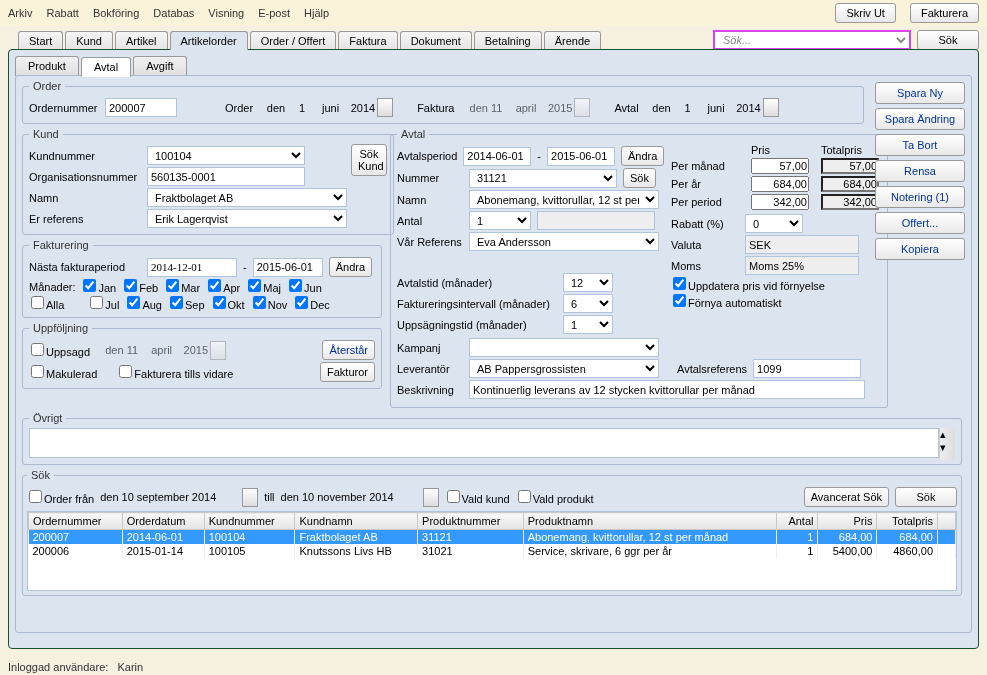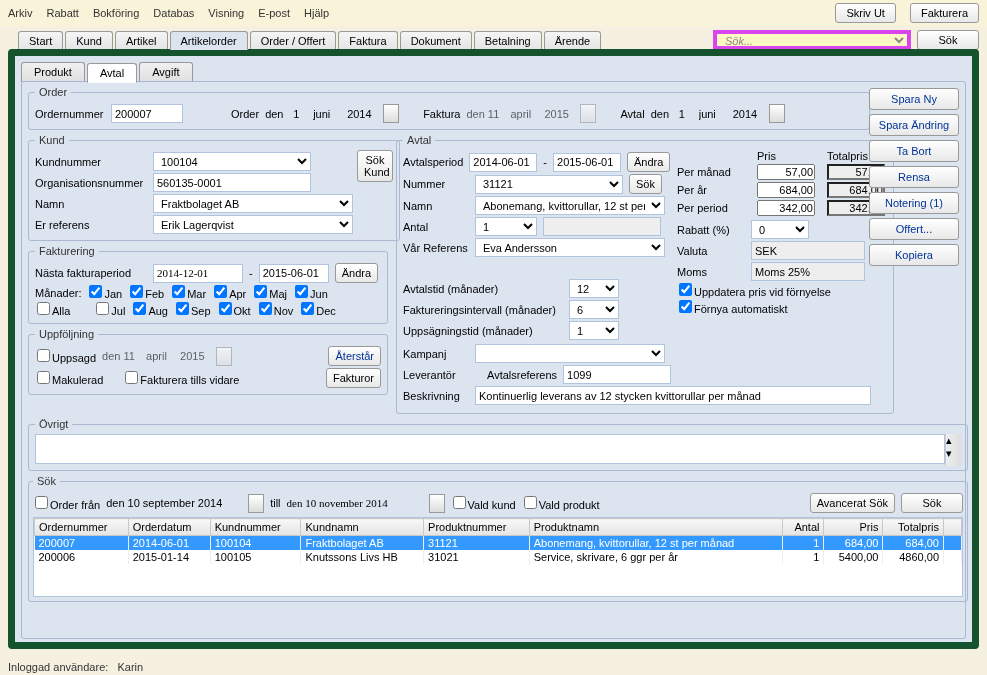--- a/index.html
+++ b/index.html
@@ -2,44 +2,44 @@
 <html><head>
 <meta charset="utf-8">
 <style>
 * { box-sizing: border-box; margin: 0; padding: 0; font-family: 'Segoe UI', Tahoma, Arial, sans-serif; font-size: 11px; }
 body { background: #f5f0e0; width: 987px; height: 675px; overflow: hidden; }
 .menubar { background: #f9f3d9; display: flex; align-items: center; padding: 3px 8px; gap: 14px; height: 26px; }
 .menubar span { cursor: pointer; color: #333; }
 .menubar .spacer { flex: 1; }
 .menubar button { background: linear-gradient(#fff,#e8e8e8); border: 1px solid #999; border-radius: 3px; height: 20px; padding: 0 10px; cursor: pointer; }
 .topsearch { display: flex; gap: 6px; align-items: center; padding: 4px 8px; justify-content: flex-end; height: 28px; }
-.topsearch select { background: #fef9c3; border: 4px solid #d946ef; height: 20px; width: 198px; font-style: italic; color: #888; padding: 0 4px; }
+.topsearch select { background: #ffffff; border: 2px solid #d946ef; height: 20px; width: 198px; font-style: italic; color: #888; padding: 0 4px; }
 .topsearch button { background: linear-gradient(#fff,#e8e8e8); border: 1px solid #999; border-radius: 3px; height: 20px; width: 62px; cursor: pointer; }
 .maintabs { display: flex; gap: 2px; margin-left: 18px; margin-top: -24px; }
 .maintab { background: linear-gradient(#f5f5f5,#e4e4e4); border: 1px solid #999; border-bottom: none; border-radius: 3px 3px 0 0; padding: 3px 10px; cursor: pointer; position: relative; top: 1px; }
 .maintab.active { background: #dce4f0; z-index: 2; }
-.panel { background: #dce4f0; border: 7px solid #14532d; margin: 0 8px 4px 8px; border-radius: 4px; padding: 6px; position: relative; height: 600px; }
+.panel { background: #dce4f0; border: 1px solid #14532d; margin: 0 8px 4px 8px; border-radius: 4px; padding: 6px; position: relative; height: 600px; }
 .subtabs { display: flex; gap: 2px; margin-bottom: -1px; }
 .subtab { background: linear-gradient(#f0f0f0,#e0e0e0); border: 1px solid #999; border-bottom: none; border-radius: 3px 3px 0 0; padding: 3px 12px; cursor: pointer; }
 .subtab.active { background: #fff; z-index: 3; position: relative; top: 1px; border-bottom: 1px solid #fff;}
 .innerpanel { border: 1px solid #aab8d0; border-radius: 3px; background: #dce4f0; padding: 4px 6px 6px 6px; height: 558px; position: relative; }
 fieldset { border: 1px solid #aab8d0; border-radius: 3px; padding: 4px 6px; margin-bottom: 4px; }
 legend { padding: 0 4px; color: #333; }
 .row { display: flex; align-items: center; gap: 6px; margin: 2px 0; }
 .lbl { display: inline-block; width: 112px; }
 input[type="text"], select { background: #fff; border: 1px solid #b0c4de; height: 19px; padding: 0 3px; }
 .btn { background: linear-gradient(#fff,#e8e8e8); border: 1px solid #999; border-radius: 3px; padding: 2px 6px; cursor: pointer; height: 20px; }
 .sidebtns { position: absolute; right: 6px; top: 6px; width: 90px; display: flex; flex-direction: column; gap: 4px; }
 .sidebtns button { background: linear-gradient(#fff,#e8e8e8); border: 1px solid #999; border-radius: 3px; height: 22px; width: 90px; cursor: pointer; color: #003399; }
 .cols { display: flex; gap: 8px; }
 .leftcol { width: 360px; }
 .midcol { width: 480px; }
 .chk { margin: 0 2px; }
 .datebox { display: inline-flex; align-items: center; gap: 2px; }
-.datebox input { border: 1px solid #b0c4de; height: 19px; text-align: left; }
+.datebox input { border: 1px solid #b0c4de; height: 19px; text-align: right; }
 .caldrop { width: 16px; height: 19px; background: linear-gradient(#fff,#ddd); border: 1px solid #999; display: inline-block; cursor: pointer; }
 .seksokfieldset { border: 1px solid #aab8d0; border-radius: 3px; padding: 4px; }
 .seksokfieldset .gridwrap { border: 1px solid #b0c4de; margin-top: 4px; background: #fff; height: 80px; overflow: auto; }
 table.grid { width: 100%; border-collapse: collapse; }
 table.grid th { background: linear-gradient(#f8f8f8,#e4e4e4); border: 1px solid #c8c8c8; padding: 2px 4px; text-align: left; font-weight: normal; }
 table.grid td { padding: 1px 4px; border-right: 1px solid #eee; }
 table.grid tr.selected td { background: #3399ff; color: #fff; }
 .ralign { text-align: right !important; }
 .status { position: absolute; bottom: 2px; left: 8px; color: #333; }
 .scrollv { width: 16px; background: linear-gradient(90deg,#eee,#ddd); border-left: 1px solid #ccc; }
@@ -295,20 +295,21 @@
                   </div>
             </div>
           </div>
 
           <div class="row">
                 <span style="width:66px">Kampanj</span>
             <select style="width:190px"><option></option></select>
               </div>
           <div class="row">
                 <span style="width:66px">Leverantör</span>
+            <select style="width:190px"><option>AB Pappersgrossisten</option></select>
             <span style="width:6px"></span>
             <span>Avtalsreferens</span>
             <input type="text" style="width: 108px;" value="1099">
               </div>
           <div class="row">
                 <span style="width:66px">Beskrivning</span>
             <input type="text" style="width: 396px;" value="Kontinuerlig leverans av 12 stycken kvittorullar per månad">
               </div>
         </fieldset>
       </div>
@@ -326,21 +327,21 @@
     <fieldset class="seksokfieldset" style="width:940px">
       <legend>Sök</legend>
       <div class="row">
         <label><input type="checkbox" class="chk" style=""><span>Order från</span></label>
         <span class="datebox">
           <input style="width: 140px; border: none; background: transparent; text-align: left;" value="den 10 september 2014">
           <span class="caldrop"></span>
         </span>
         <span>till</span>
         <span class="datebox">
-          <input style="width: 140px; border: none; background: transparent; text-align: left; font-family: Liberation Serif, serif;" value="den 10 november 2014">
+          <input style="width: 140px; border: none; background: transparent; text-align: left;" value="den 10 november 2014">
           <span class="caldrop"></span>
         </span>
         <label><input type="checkbox" class="chk" style=""><span>Vald kund</span></label>
         <label><input type="checkbox" class="chk" style=""><span>Vald produkt</span></label>
         <span style="flex:1"></span>
         <button class="btn">Avancerat Sök</button>
         <button class="btn" style="width:62px">Sök</button>
       </div>
       <div class="gridwrap">
         <table class="grid">

